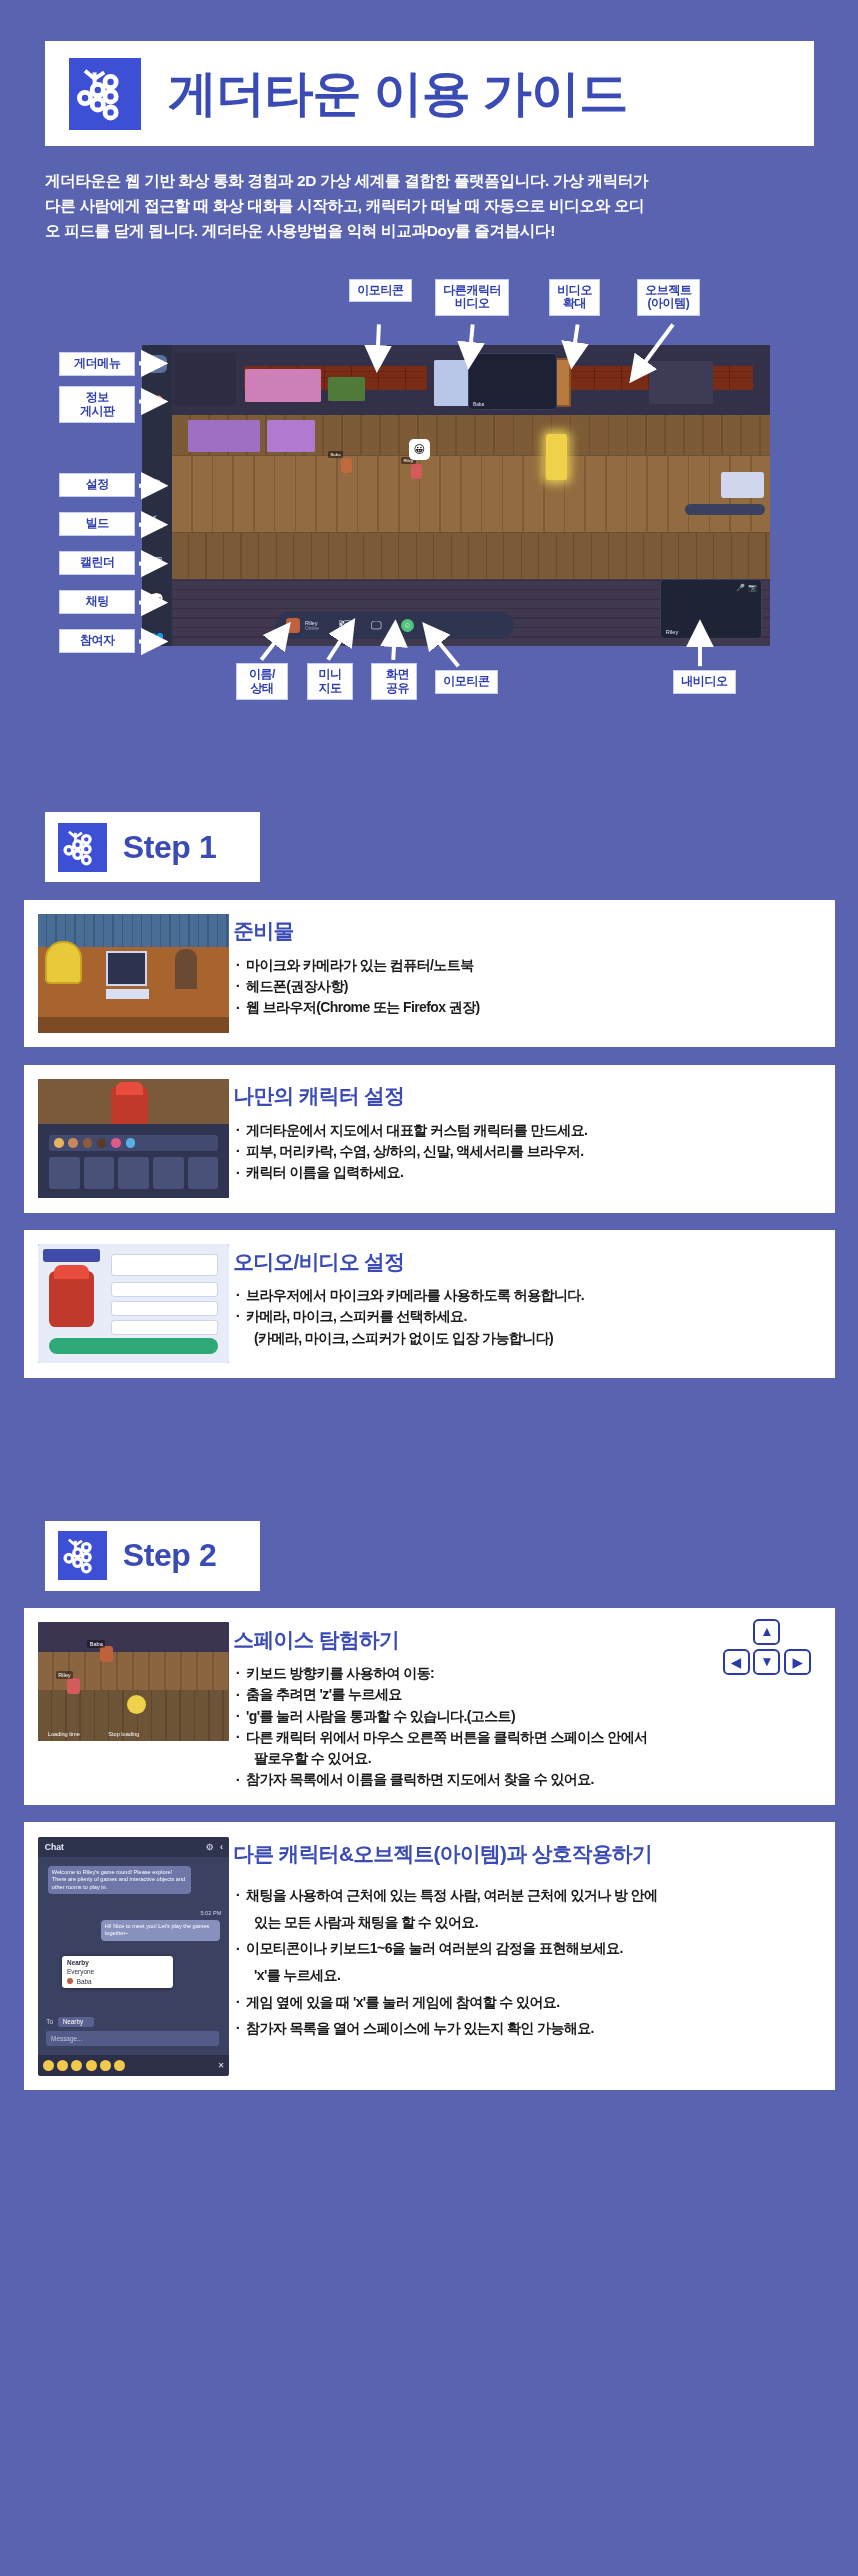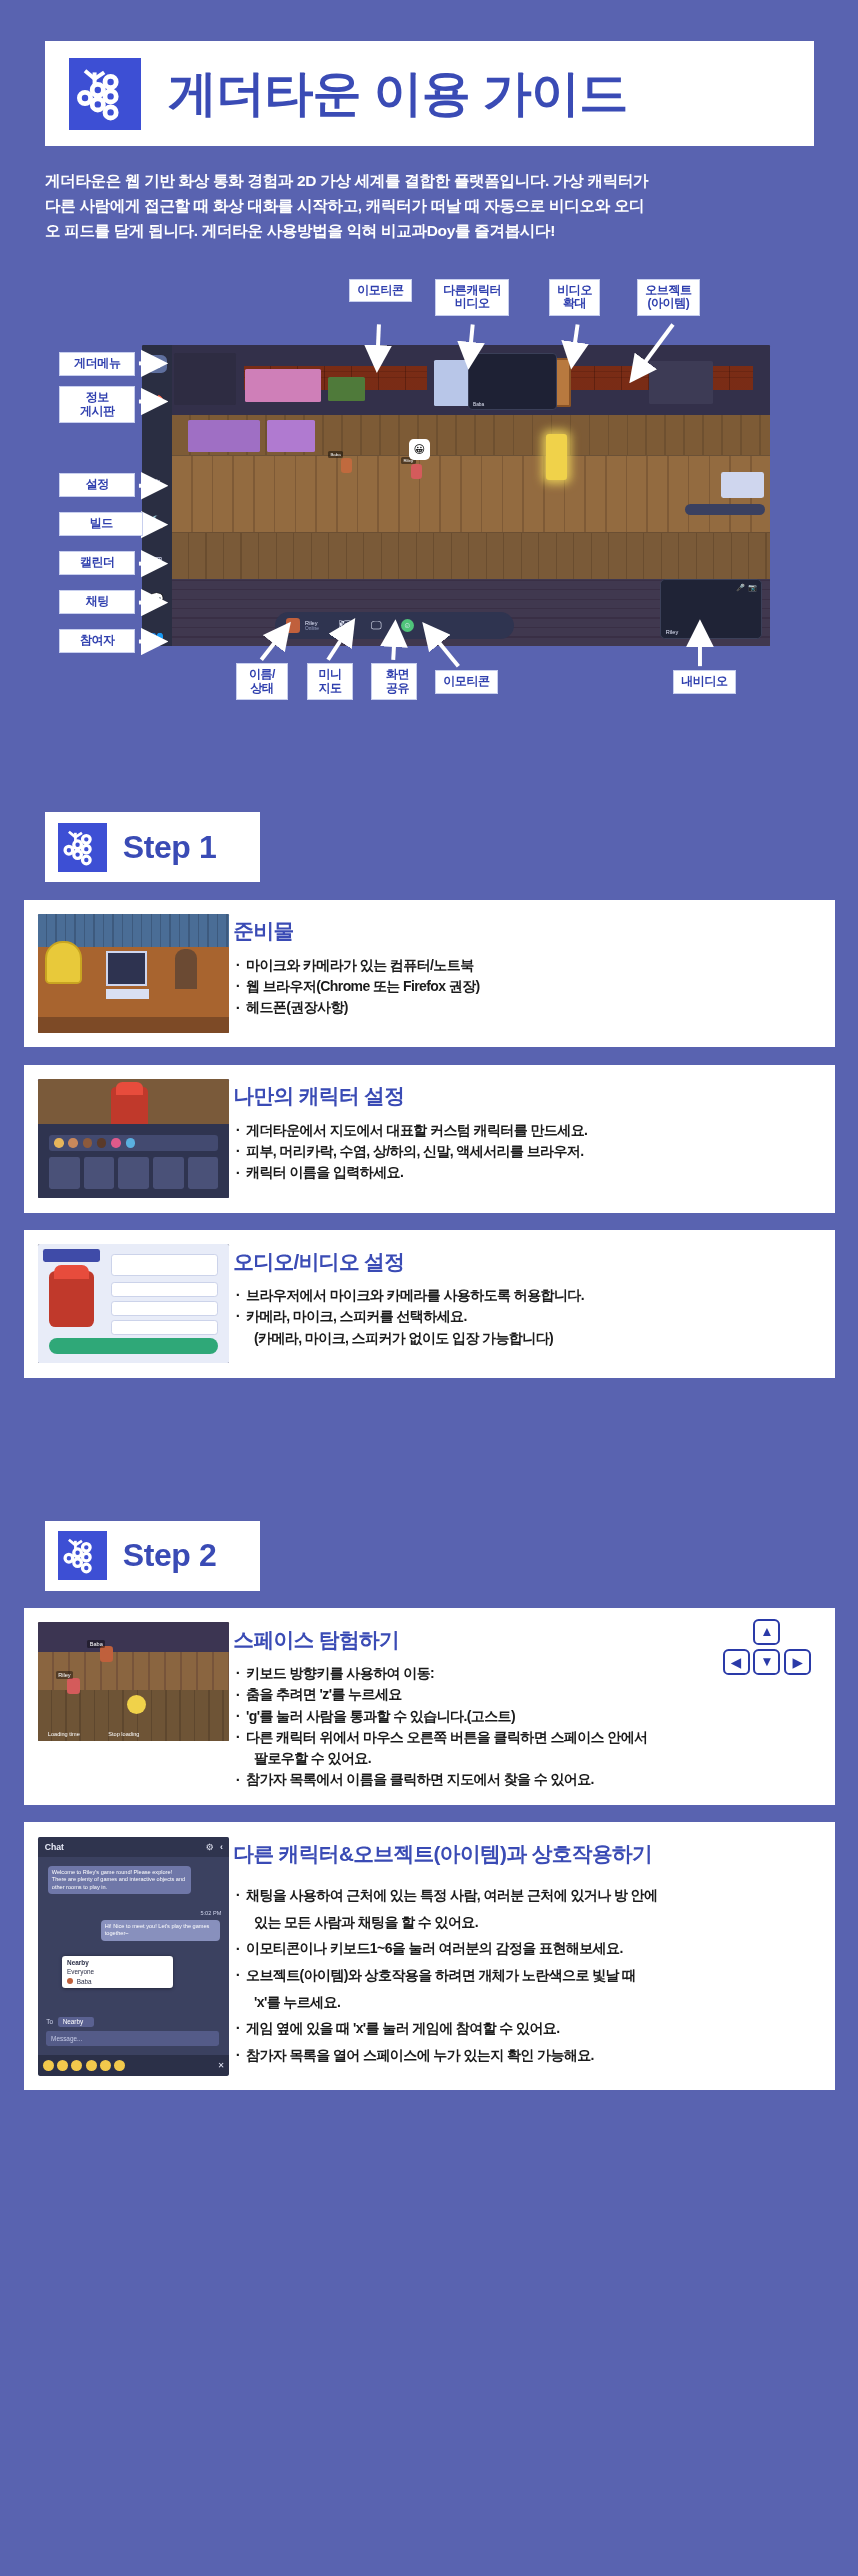--- a/index.html
+++ b/index.html
@@ -391,21 +391,21 @@
   <div class="cal" style="left:14.3px;top:80px;width:76px;">
     <div>게더메뉴</div>
   </div>
   <div class="cal" style="left:14.3px;top:114px;width:76px;">
     <div>정보</div>
     <div>게시판</div>
   </div>
   <div class="cal" style="left:14.3px;top:201px;width:76px;">
     <div>설정</div>
   </div>
-  <div class="cal" style="left:14.3px;top:240px;width:84px;">
+  <div class="cal" style="left:14.3px;top:240px;width:76px;">
     <div>빌드</div>
   </div>
   <div class="cal" style="left:14.3px;top:279px;width:76px;">
     <div>캘린더</div>
   </div>
   <div class="cal" style="left:14.3px;top:318px;width:76px;">
     <div>채팅</div>
   </div>
   <div class="cal" style="left:14.3px;top:357px;width:76px;">
     <div>참여자</div>
@@ -482,22 +482,22 @@
     <div style="position:absolute;left:6.4px;top:27px;width:37px;height:43px;background:#e8c93a;border-radius:17.5px 17.5px 4.8px 4.8px;border:2.4px solid #c9a521;"></div>
     <div style="position:absolute;left:68px;top:37px;width:41px;height:35px;background:#2e3350;border:2.4px solid #cfd6ee;"></div>
     <div style="position:absolute;left:68px;top:75px;width:43px;height:9.5px;background:#d9dff2;"></div>
     <div style="position:absolute;left:137px;top:35px;width:22px;height:40px;background:#6b4a33;border-radius:9.5px 9.5px 0 0;"></div>
     <div style="position:absolute;left:0;bottom:0;width:100%;height:16px;background:#7d4a26;"></div>
   </div>
   <div class="card-body">
     <div class="card-title">준비물</div>
     <ul class="bullets">
       <li>마이크와 카메라가 있는 컴퓨터/노트북</li>
+      <li>헤드폰(권장사항)</li>
       <li>웹 브라우저(Chrome 또는 Firefox 권장)</li>
-      <li>헤드폰(권장사항)</li>
     </ul>
   </div>
 </div>
 
 <div class="card">
   <div class="card-thumb">
     <div style="position:absolute;inset:0;background:#5c4b7a;"></div>
     <div style="position:absolute;left:0;top:0;width:100%;height:45px;background:#7a5a3a;"></div>
     <div style="position:absolute;left:73px;top:8px;width:37px;height:45px;background:#c0392b;border-radius:4.8px;"></div>
     <div style="position:absolute;left:78px;top:3.2px;width:27px;height:12.7px;background:#e74c3c;border-radius:6.4px 6.4px 0 0;"></div>
@@ -639,21 +639,20 @@
       <span class="em"></span>
       <span style="margin-left:auto;color:#e2e5f5;font-size:8px;">✕</span>
     </div>
   </div>
   <div class="card-body">
     <div class="card-title">다른 캐릭터&amp;오브젝트(아이템)과 상호작용하기</div>
     <ul class="bullets" style="margin-top:14.3px;line-height:1.9;">
       <li style="line-height:1.9">채팅을 사용하여 근처에 있는 특정 사람, 여러분 근처에 있거나 방 안에</li>
       <li class="nodot" style="line-height:1.9">있는 모든 사람과 채팅을 할 수 있어요.</li>
       <li style="line-height:1.9">이모티콘이나 키보드1~6을 눌러 여러분의 감정을 표현해보세요.</li>
-      <li style="line-height:1.9">오브젝트(아이템)와 상호작용을 하려면 개체가 노란색으로 빛날 때</li>
       <li class="nodot" style="line-height:1.9">'x'를 누르세요.</li>
       <li style="line-height:1.9">게임 옆에 있을 때 'x'를 눌러 게임에 참여할 수 있어요.</li>
       <li style="line-height:1.9">참가자 목록을 열어 스페이스에 누가 있는지 확인 가능해요.</li>
     </ul>
   </div>
 </div>
 
 <div class="spacer-lg"></div>
 
 

